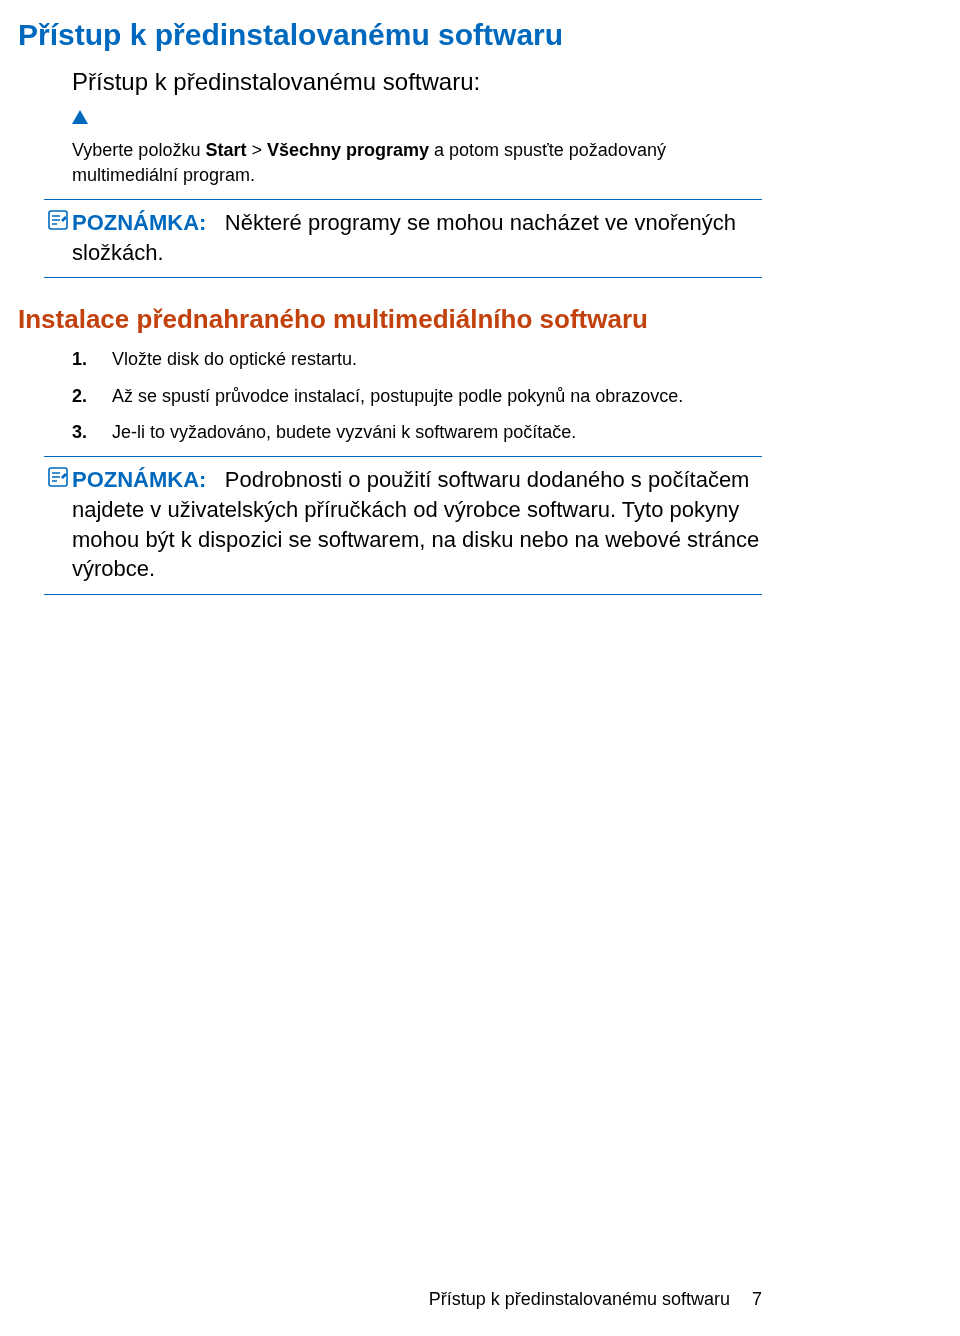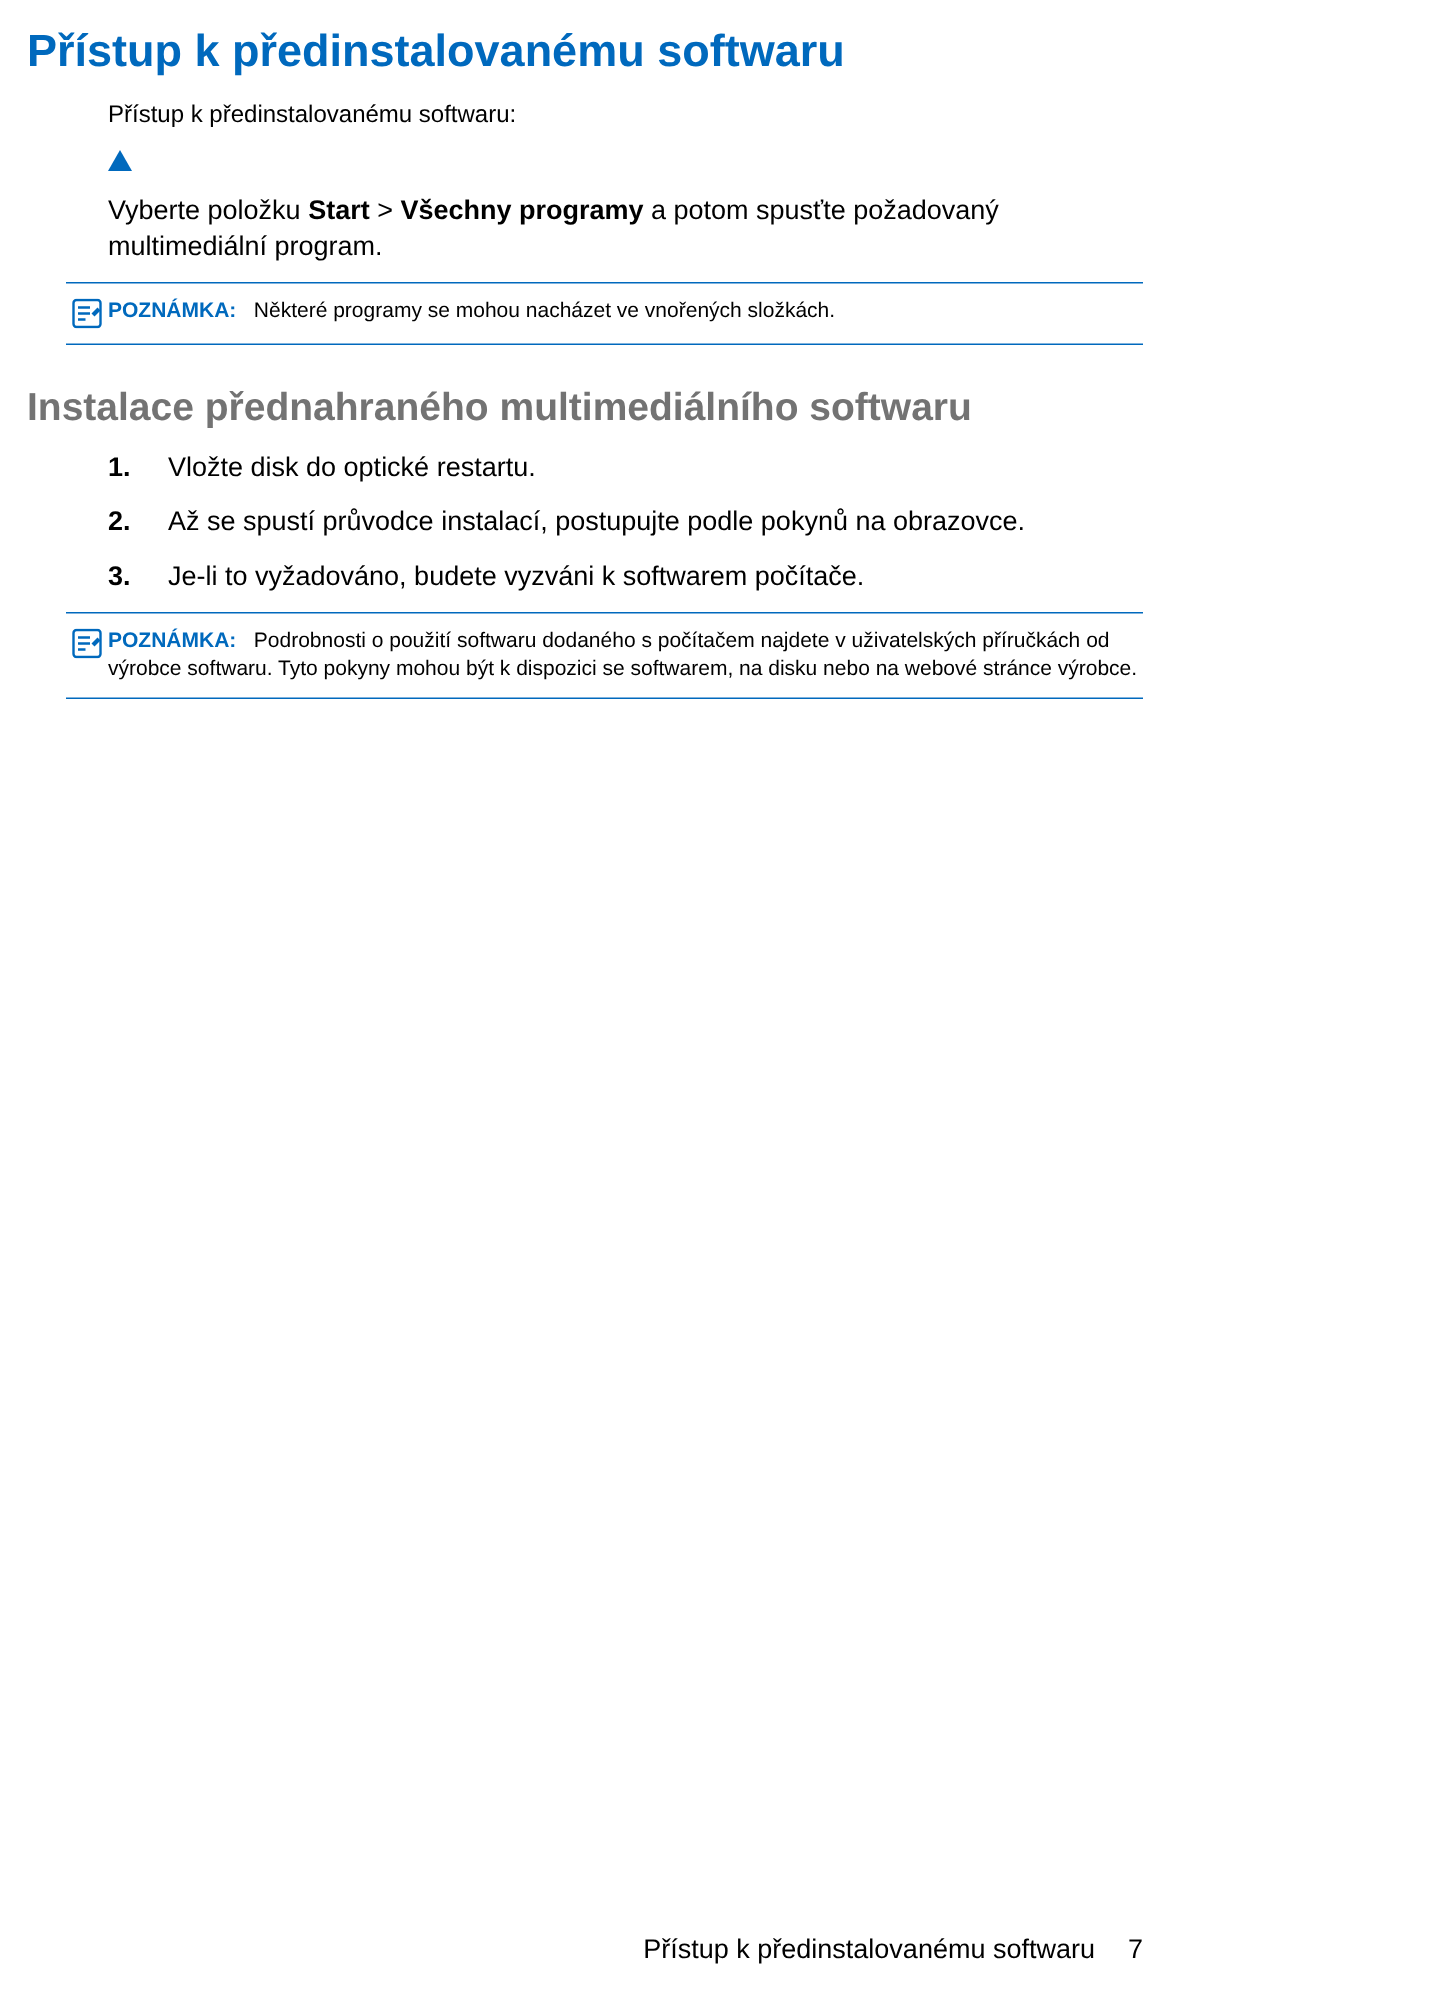--- a/index.html
+++ b/index.html
@@ -1,29 +1,29 @@
 <!DOCTYPE html>
 <html><head>
 <meta charset="utf-8">
 <style>
   * { box-sizing: border-box; margin: 0; padding: 0; }
   html, body { width: 960px; height: 1336px; background: #fff; font-family: Arial, Helvetica, sans-serif; color: #000; }
   .page { position: relative; width: 828px; height: 1336px; padding: 18px 66px 0 18px; }
   .h1 { font-size: 30px; font-weight: bold; color: #0069bd; margin-bottom: 14px; }
-  .h2 { font-size: 26px; font-weight: bold; color: #737373; margin-top: 26px; margin-bottom: 12px; }
+  .h2 { font-size: 26px; font-weight: bold; color: #c2410c; margin-top: 26px; margin-bottom: 12px; }
   .indent { margin-left: 54px; }
-  .para { font-size: 16px; line-height: 1.35; margin-bottom: 10px; }
+  .para { font-size: 24px; line-height: 1.35; margin-bottom: 10px; }
   .step-row { display: flex; align-items: flex-start; margin-bottom: 12px; flex-direction: column; }
   .step-icon { flex: 0 0 28px; display: flex; align-items: flex-start; justify-content: center; margin-top: 2px; }
   .step-body { flex: 1; font-size: 18px; line-height: 1.35; }
   .note-block { margin-left: 26px; margin-top: 8px; margin-bottom: 10px; }
   .note-block hr { border: none; border-top: 1px solid #0069bd; margin: 4px 0; }
   .note-inner { display: flex; align-items: flex-start; padding: 4px 0 6px 0; }
   .note-icon { flex: 0 0 28px; display: flex; align-items: flex-start; justify-content: center; margin-top: 2px; }
-  .note-body { flex: 1; font-size: 14px; line-height: 1.35; }
+  .note-body { flex: 1; font-size: 22px; line-height: 1.35; }
   .note-label { color: #0069bd; font-weight: bold; }
   .b { font-weight: bold; }
   .ol-row { display: flex; align-items: flex-start; margin-bottom: 12px; margin-left: 54px; font-size: 18px; line-height: 1.35; }
   .ol-num { flex: 0 0 40px; font-weight: bold; }
   .ol-body { flex: 1; }
   .footer { position: absolute; bottom: 26px; right: 66px; font-size: 18px; display: flex; align-items: baseline; gap: 22px; }
   .footer-title { }
   .footer-page { }
 </style>
 </head>

